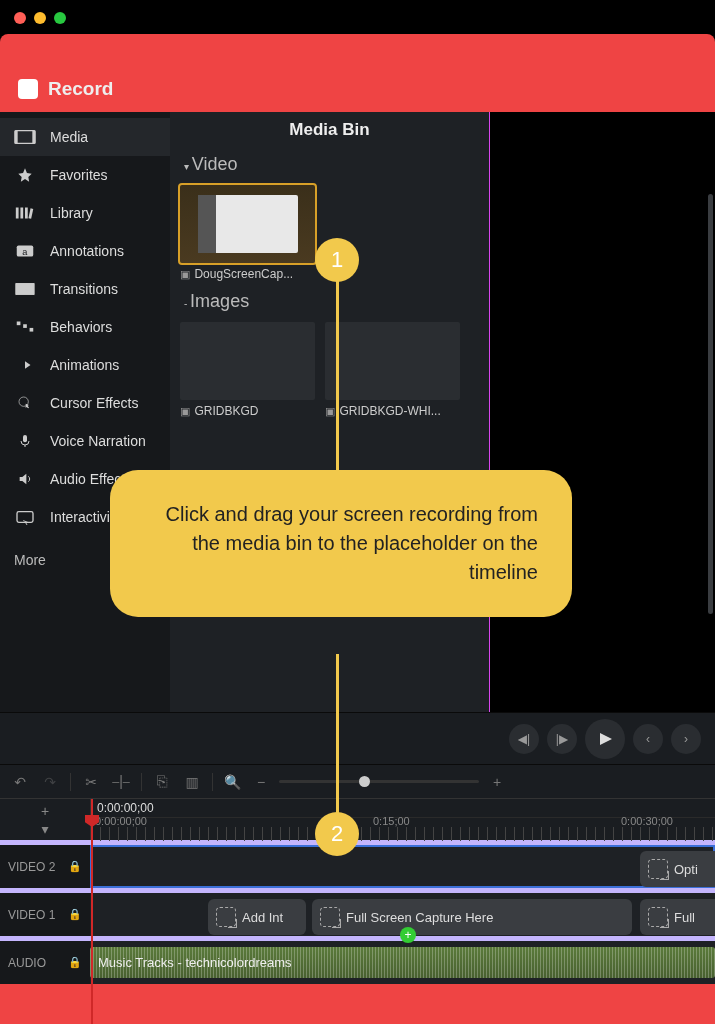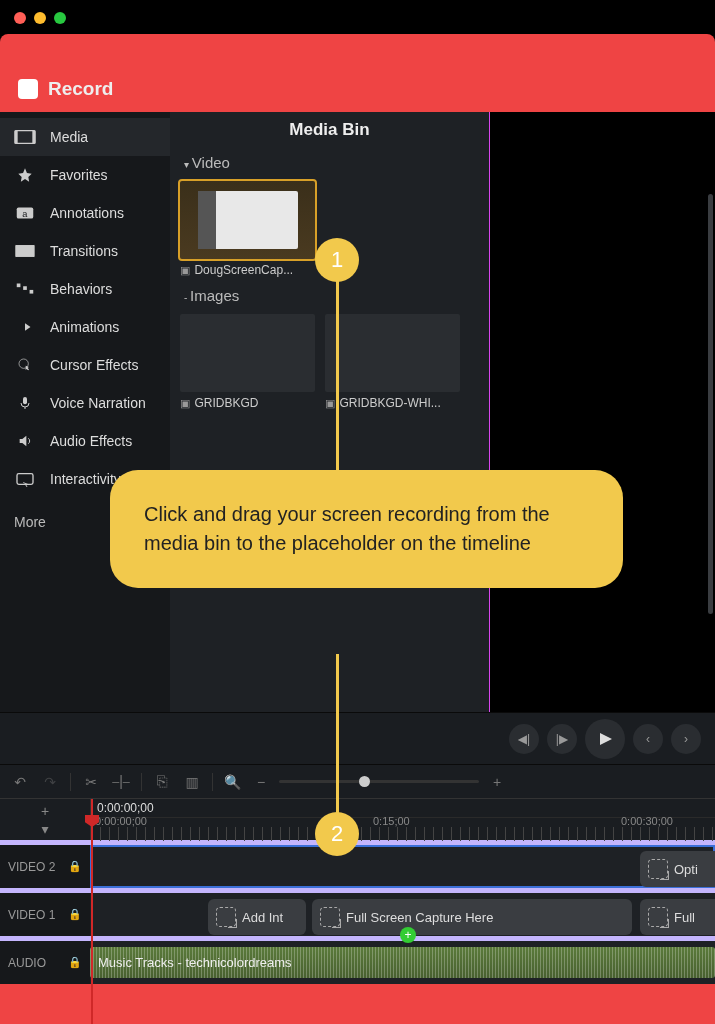--- a/index.html
+++ b/index.html
@@ -21,21 +21,21 @@
 .more{padding:16px 14px;font-size:14px;color:#bbb}
 .mediabin{flex:1;background:#1e2125;display:flex;flex-direction:column;border-right:1px solid #d946ef}
 .mb-title{text-align:center;font-size:17px;font-weight:600;color:#eee;padding:8px}
 .mb-sort{display:flex;align-items:center;gap:8px;padding:4px 10px 8px}
 .mb-sort-lbl{font-size:14px;color:#ccc}
 .mb-select{flex:1;background:#2a2d31;border:1px solid #3a3d41;color:#ddd;padding:5px 8px;font-size:14px;border-radius:3px;display:flex;justify-content:space-between;align-items:center}
 .updown{display:flex;flex-direction:column;font-size:7px;line-height:7px;color:#888}
 .view-btns{display:flex;gap:2px}
 .vbtn{width:26px;height:26px;background:#2a2d31;border:1px solid #3a3d41;border-radius:3px;display:flex;align-items:center;justify-content:center;color:#999;cursor:pointer}
 .vbtn.active{background:#3a3d41;color:#ddd}
-.mb-section{padding:6px 14px;font-size:15px;color:#bbb}
+.mb-section{padding:6px 14px;font-size:18px;color:#bbb}
 .mb-section::before{content:"▾ ";font-size:10px}
 .mb-section.collapsed::before{content:"- "}
 .thumbs{display:flex;gap:10px;padding:4px 10px;flex-wrap:wrap}
 .thumb{width:135px}
 .thumb.sel .thumb-img{outline:2px solid #d8a028}
 .thumb-img{width:135px;height:78px;background:#2a2d31;border-radius:2px;position:relative;overflow:hidden}
 .thumb-img.screencap{background:linear-gradient(#3a2f1a,#4a3a20);display:flex;align-items:center;justify-content:center}
 .minisc{width:100px;height:58px;background:#e8e8e8;border-radius:2px;position:relative}
 .minisc::before{content:"";position:absolute;left:0;top:0;width:18px;height:100%;background:#555}
 .thumb-label{display:flex;align-items:center;gap:4px;padding-top:4px;font-size:12px;color:#ccc;white-space:nowrap;overflow:hidden}
@@ -70,21 +70,21 @@
 .clip{position:absolute;top:6px;height:36px;background:#3a3d41;border-radius:6px;display:flex;align-items:center;gap:6px;padding:0 8px;font-size:13px;color:#ddd;white-space:nowrap;overflow:hidden;cursor:pointer}
 .clip-icn{width:20px;height:20px;border:1.5px dashed #aaa;border-radius:4px;flex-shrink:0;position:relative}
 .clip-icn::after{content:"";position:absolute;right:-2px;bottom:-2px;width:8px;height:8px;border-right:1.5px solid #aaa;border-bottom:1.5px solid #aaa}
 .audiotrack .track-body{background:#1e2125}
 .waveform{position:absolute;inset:6px 0;background:linear-gradient(#5a7a3a,#486030);border-radius:3px;overflow:hidden}
 .wave-bars{position:absolute;inset:0;background:repeating-linear-gradient(90deg,rgba(255,255,255,.25) 0,rgba(255,255,255,.25) 1px,transparent 1px,transparent 3px)}
 .wave-lbl{position:absolute;left:8px;top:8px;font-size:13px;color:#eee;z-index:2}
 .lock{font-size:11px;color:#666}
 .drop-plus{position:absolute;width:16px;height:16px;background:#3c3;border-radius:50%;color:#fff;font-size:12px;display:flex;align-items:center;justify-content:center;z-index:6}
 
-.callout{position:absolute;left:110px;top:470px;width:513px;background:#f2c94c;border-radius:28px;padding:30px 34px;z-index:30;text-align:left;font-size:20px;color:#222;line-height:1.45}
+.callout{position:absolute;left:110px;top:470px;width:462px;background:#f2c94c;border-radius:28px;padding:30px 34px;z-index:30;text-align:right;font-size:20px;color:#222;line-height:1.45}
 .step{position:absolute;width:44px;height:44px;background:#f2c94c;border-radius:50%;display:flex;align-items:center;justify-content:center;font-size:22px;color:#fff;z-index:31}
 .step1{left:315px;top:238px}
 .step2{left:315px;top:812px}
 .stem{position:absolute;left:336px;width:3px;background:#f2c94c;z-index:29}
 .stem1{top:280px;height:192px}
 .stem2{top:654px;height:160px}
 .scroll-ind{position:absolute;right:2px;top:160px;width:5px;height:420px;background:#3a3d41;border-radius:3px}
 </style>
 </head>
 <body>
@@ -115,20 +115,31 @@
           </span>
         <span>Media</span>
       </div>
       <div class="sb-item">
         <span class="sb-icon">
             <svg viewBox="0 0 24 24">
               <path fill="currentColor" d="M12 2l2.9 6.9L22 10l-5 4.9 1.2 7.1L12 18l-6.2 4 1.2-7.1L2 10l7.1-1.1z"></path>
             </svg>
           </span>
         <span>Favorites</span>
+      </div>
+      <div class="sb-item">
+        <span class="sb-icon">
+            <svg viewBox="0 0 24 16">
+              <rect x="2" y="2" width="3" height="12" fill="currentColor"></rect>
+              <rect x="7" y="2" width="3" height="12" fill="currentColor"></rect>
+              <rect x="12" y="2" width="3" height="12" fill="currentColor"></rect>
+              <rect x="17" y="3" width="3" height="11" fill="currentColor" transform="rotate(12 18 8)"></rect>
+            </svg>
+          </span>
+        <span>Library</span>
       </div>
       <div class="sb-item">
         <span class="sb-icon">
             <svg viewBox="0 0 24 16">
               <rect x="3" y="2" width="18" height="12" rx="2" fill="currentColor"></rect>
               <text x="9" y="12" font-size="10" fill="#16181b">a</text>
             </svg>
           </span>
         <span>Annotations</span>
       </div>

